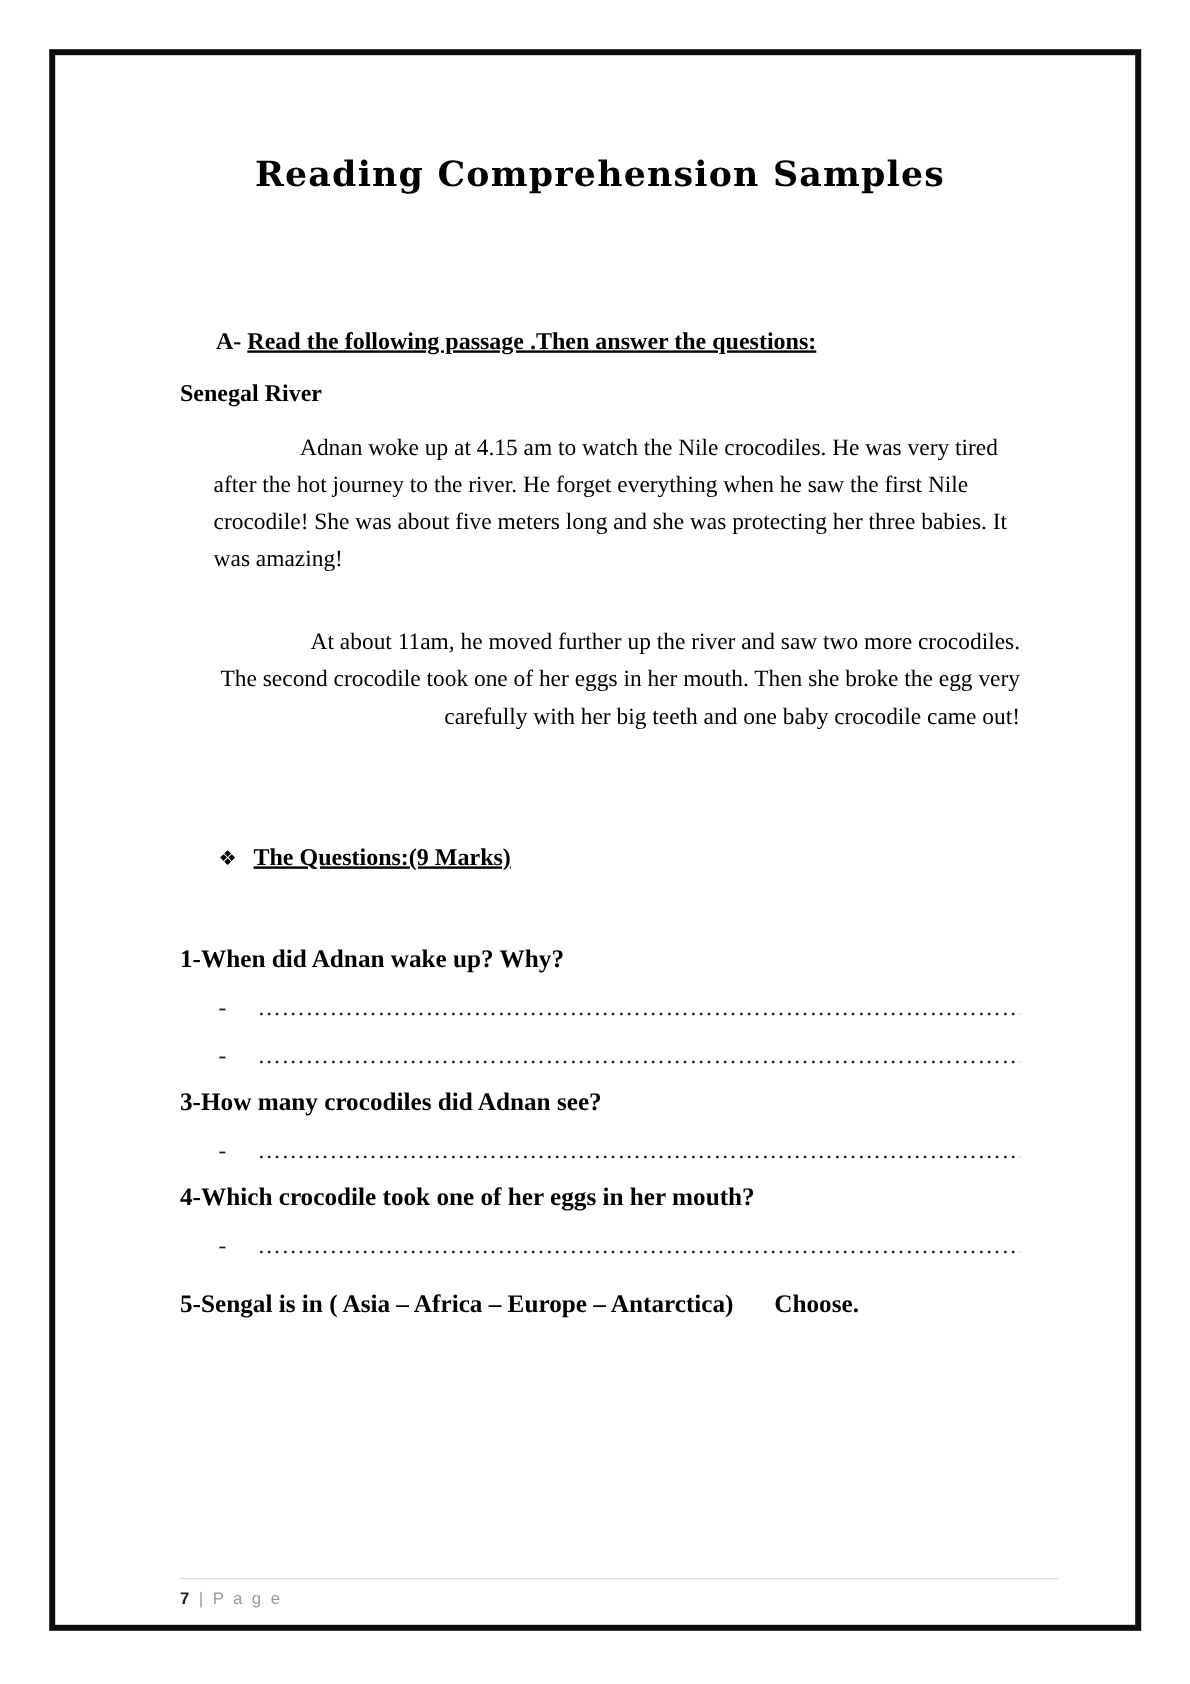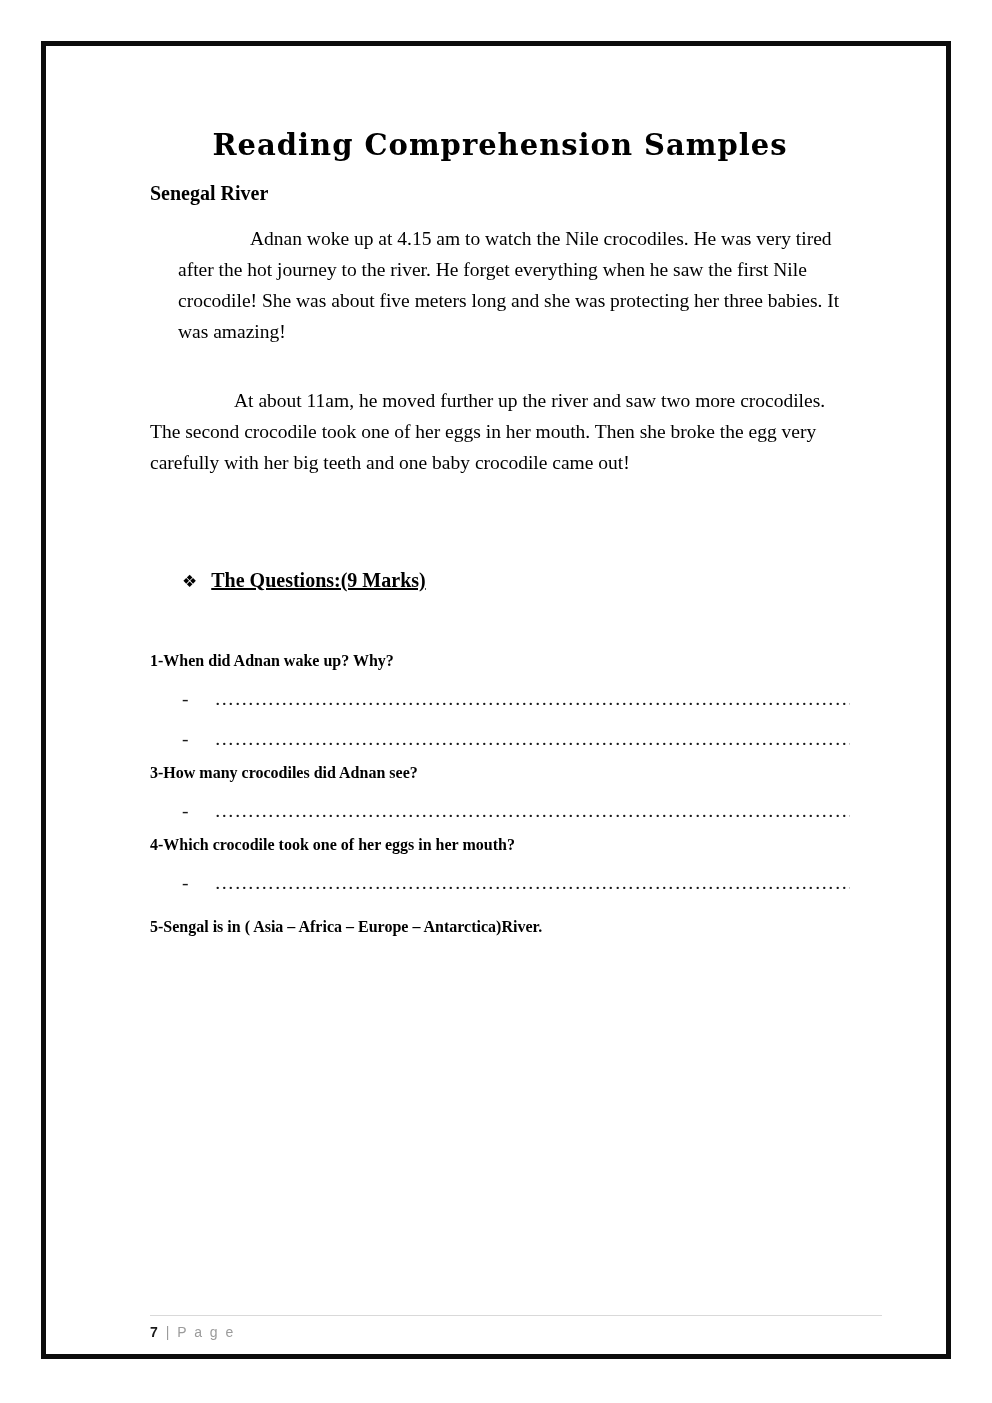--- a/index.html
+++ b/index.html
@@ -59,40 +59,40 @@
     font-size: 20px;
     font-weight: bold;
   }
   .passage-paragraph {
     margin-top: 18px;
     font-size: 19.5px;
     line-height: 31px;
     text-align: left;
   }
   .indent-1 { text-indent: 72px; margin-left: 28px; }
-  .indent-2 { text-indent: 84px; }
+  .indent-2 { text-indent: 84px; text-align: right; }
   .questions-heading {
     margin-top: 72px;
     padding-left: 32px;
     font-size: 20px;
     font-weight: bold;
     display: flex;
     align-items: baseline;
     gap: 14px;
   }
   .questions-heading .bullet {
     font-family: "DejaVu Sans", sans-serif;
     font-size: 17px;
     font-weight: normal;
   }
   .questions-heading .underlined {
     text-decoration: underline;
   }
   .question-text {
-    font-size: 16px;
+    font-size: 21px;
     font-weight: bold;
     margin-top: 14px;
   }
   .q-first { margin-top: 60px; }
   .answer-line {
     margin-top: 18px;
     padding-left: 32px;
     display: flex;
     gap: 26px;
     font-size: 19.5px;
@@ -100,20 +100,21 @@
     align-items: baseline;
   }
   .answer-line .dots {
     flex: 1;
     overflow: hidden;
     white-space: nowrap;
     letter-spacing: 0.5px;
   }
   .question-choose {
     display: flex;
+    gap: 34px;
     margin-top: 24px;
   }
   .footer {
     margin-top: auto;
     padding: 0 64px 14px 104px;
   }
   .footer-rule {
     border-top: 1px solid #d9d9d9;
     margin-bottom: 8px;
   }
@@ -130,20 +131,24 @@
 </style>
 </head>
 <body>
 
 <div class="page">
   <div class="frame">
     <div class="content">
 
       <div class="doc-title">Reading Comprehension Samples</div>
 
+      <div class="section-heading">
+        <span>A-</span>
+        <span class="underlined">Read the following passage .Then answer the questions:</span>
+      </div>
 
       <div class="passage-title">Senegal River</div>
 
       <p class="passage-paragraph indent-1">Adnan woke up at 4.15 am to watch the Nile crocodiles. He was very tired after the hot journey to the river. He forget everything when he saw the first Nile crocodile! She was about five meters long and she was protecting her three babies. It was amazing!</p>
 
       <p class="passage-paragraph indent-2">At about 11am, he moved further up the river and saw two more crocodiles. The second crocodile took one of her eggs in her mouth. Then she broke the egg very carefully with her big teeth and one baby crocodile came out!</p>
 
       <div class="questions-heading">
         <span class="bullet">❖</span>
         <span class="underlined">The Questions:(9 Marks)</span>
@@ -167,21 +172,21 @@
       </div>
 
       <div class="question-text">4-Which crocodile took one of her eggs in her mouth?</div>
       <div class="answer-line">
         <span>-</span>
         <span class="dots">………………………………………………………………………………………….</span>
       </div>
 
       <div class="question-text question-choose">
         <span>5-Sengal is in ( Asia – Africa – Europe – Antarctica)</span>
-        <span>River.</span>
+        <span>Choose.</span>
       </div>
 
     </div>
 
     <div class="footer">
       <div class="footer-rule"></div>
       <div class="footer-text">
         <span class="page-num">7</span>
         <span>|</span>
         <span>P a g e</span>

